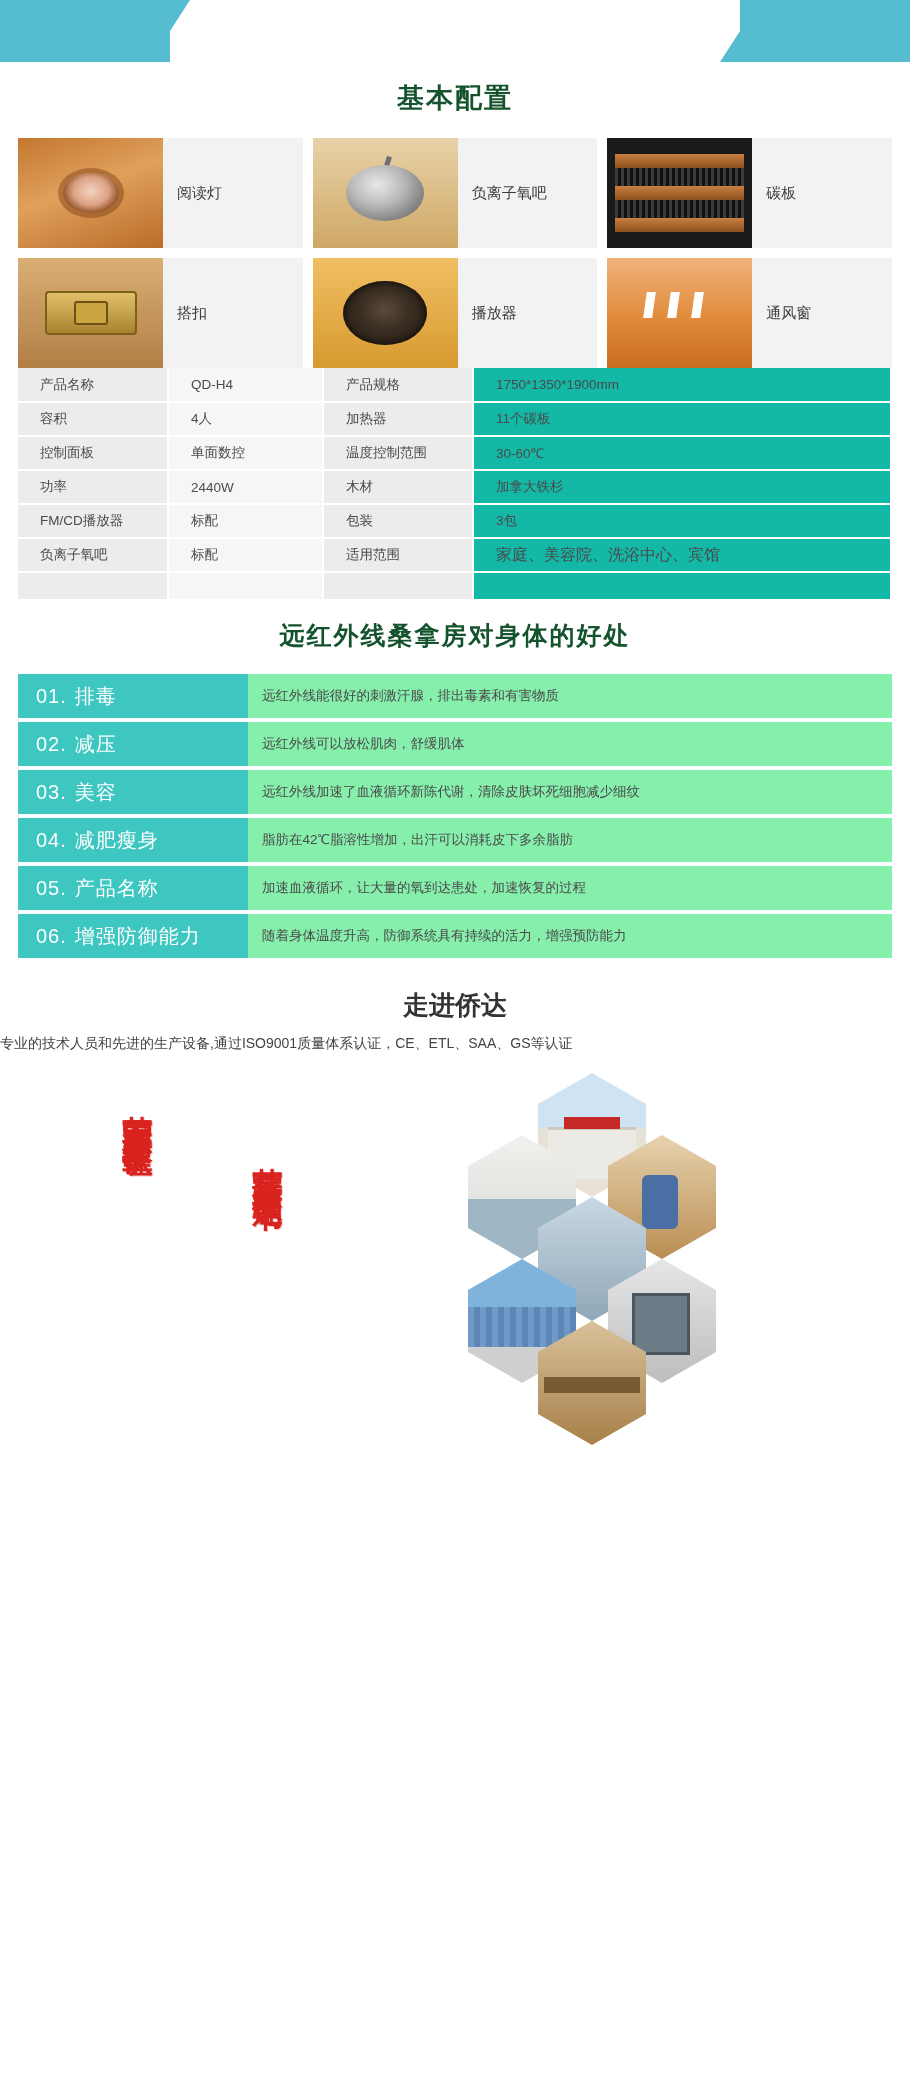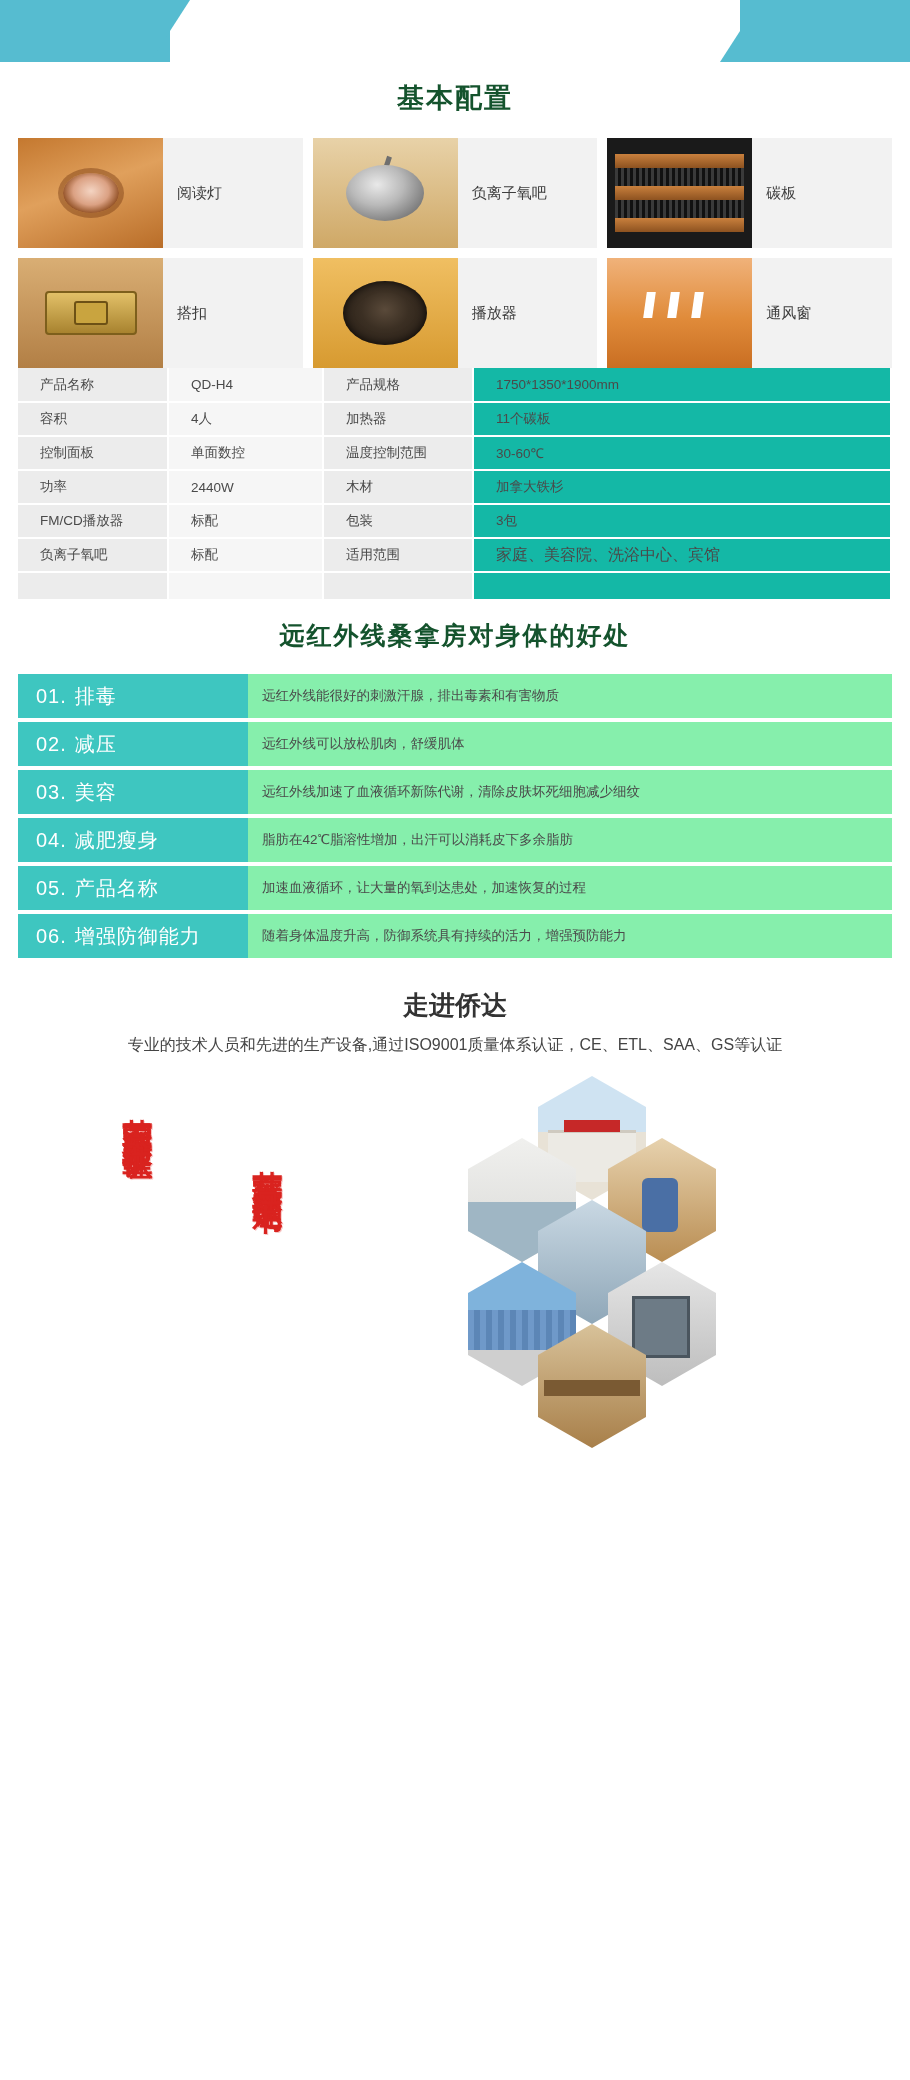--- a/index.html
+++ b/index.html
@@ -198,22 +198,22 @@
 
   
   .about-title {
     text-align: center;
     font-size: 26px;
     font-weight: bold;
     color: #333;
     padding: 26px 0 12px;
   }
   .about-sub {
-    text-align: center;
-    font-size: 16px;
+    text-align: left;
+    font-size: 14px;
     color: #444;
     padding-bottom: 10px;
   }
 
   
   .gallery {
     position: relative;
     height: 430px;
     margin-top: 10px;
   }

